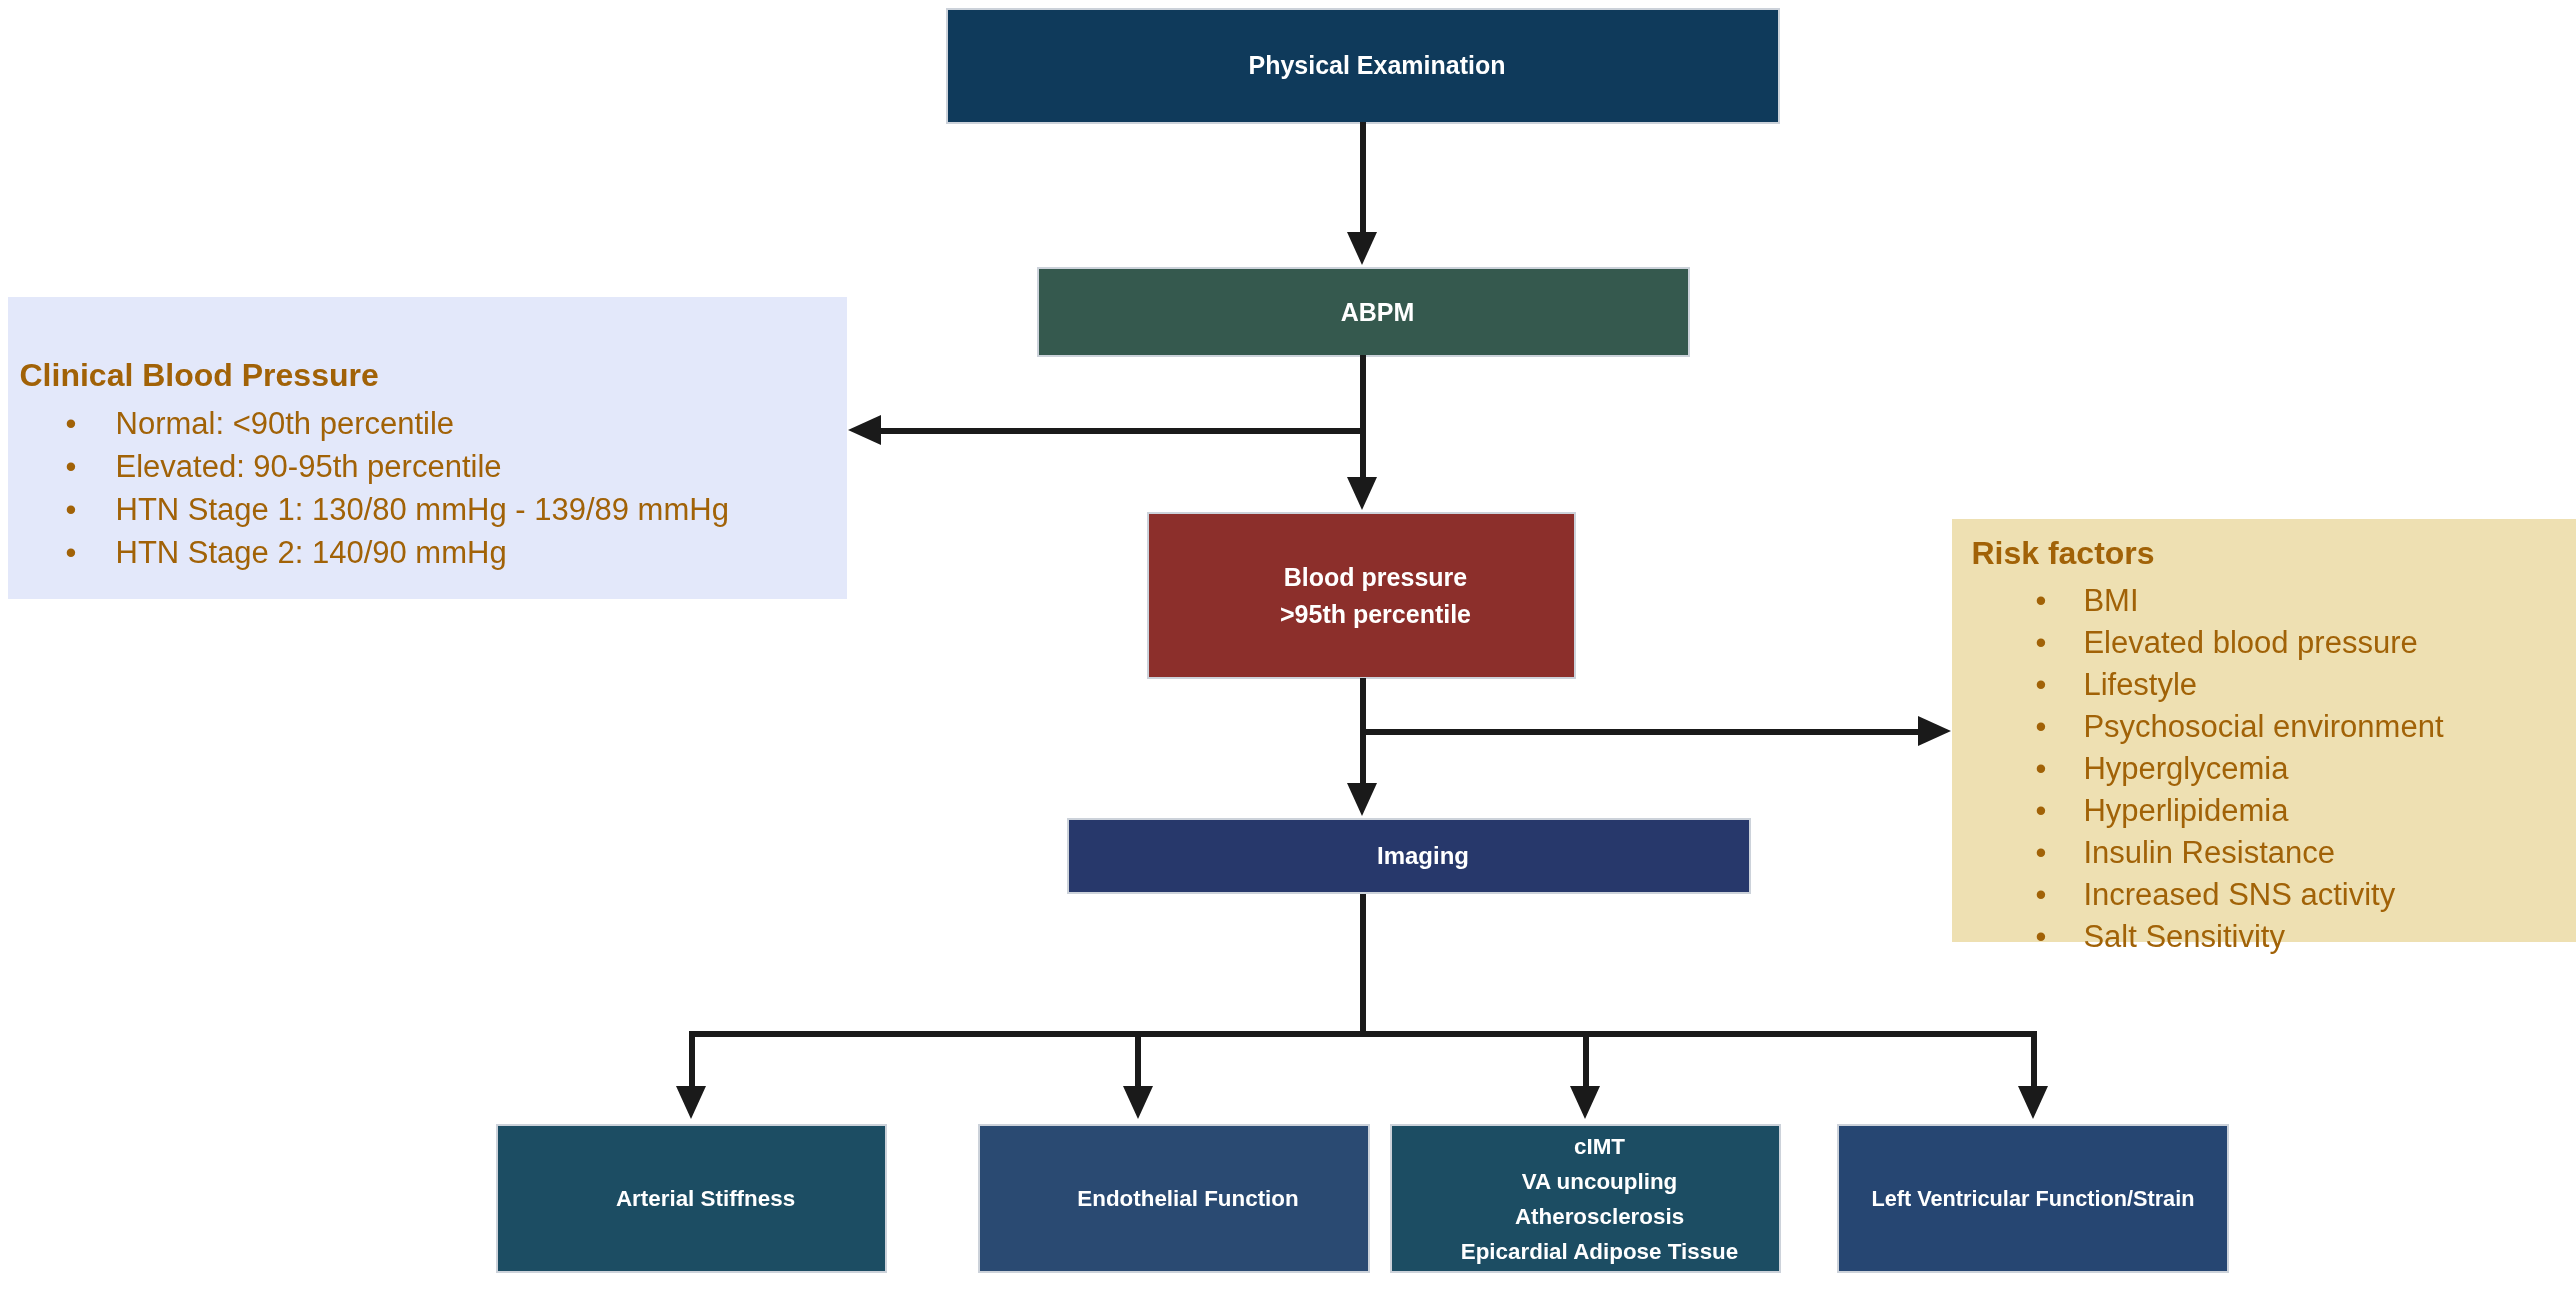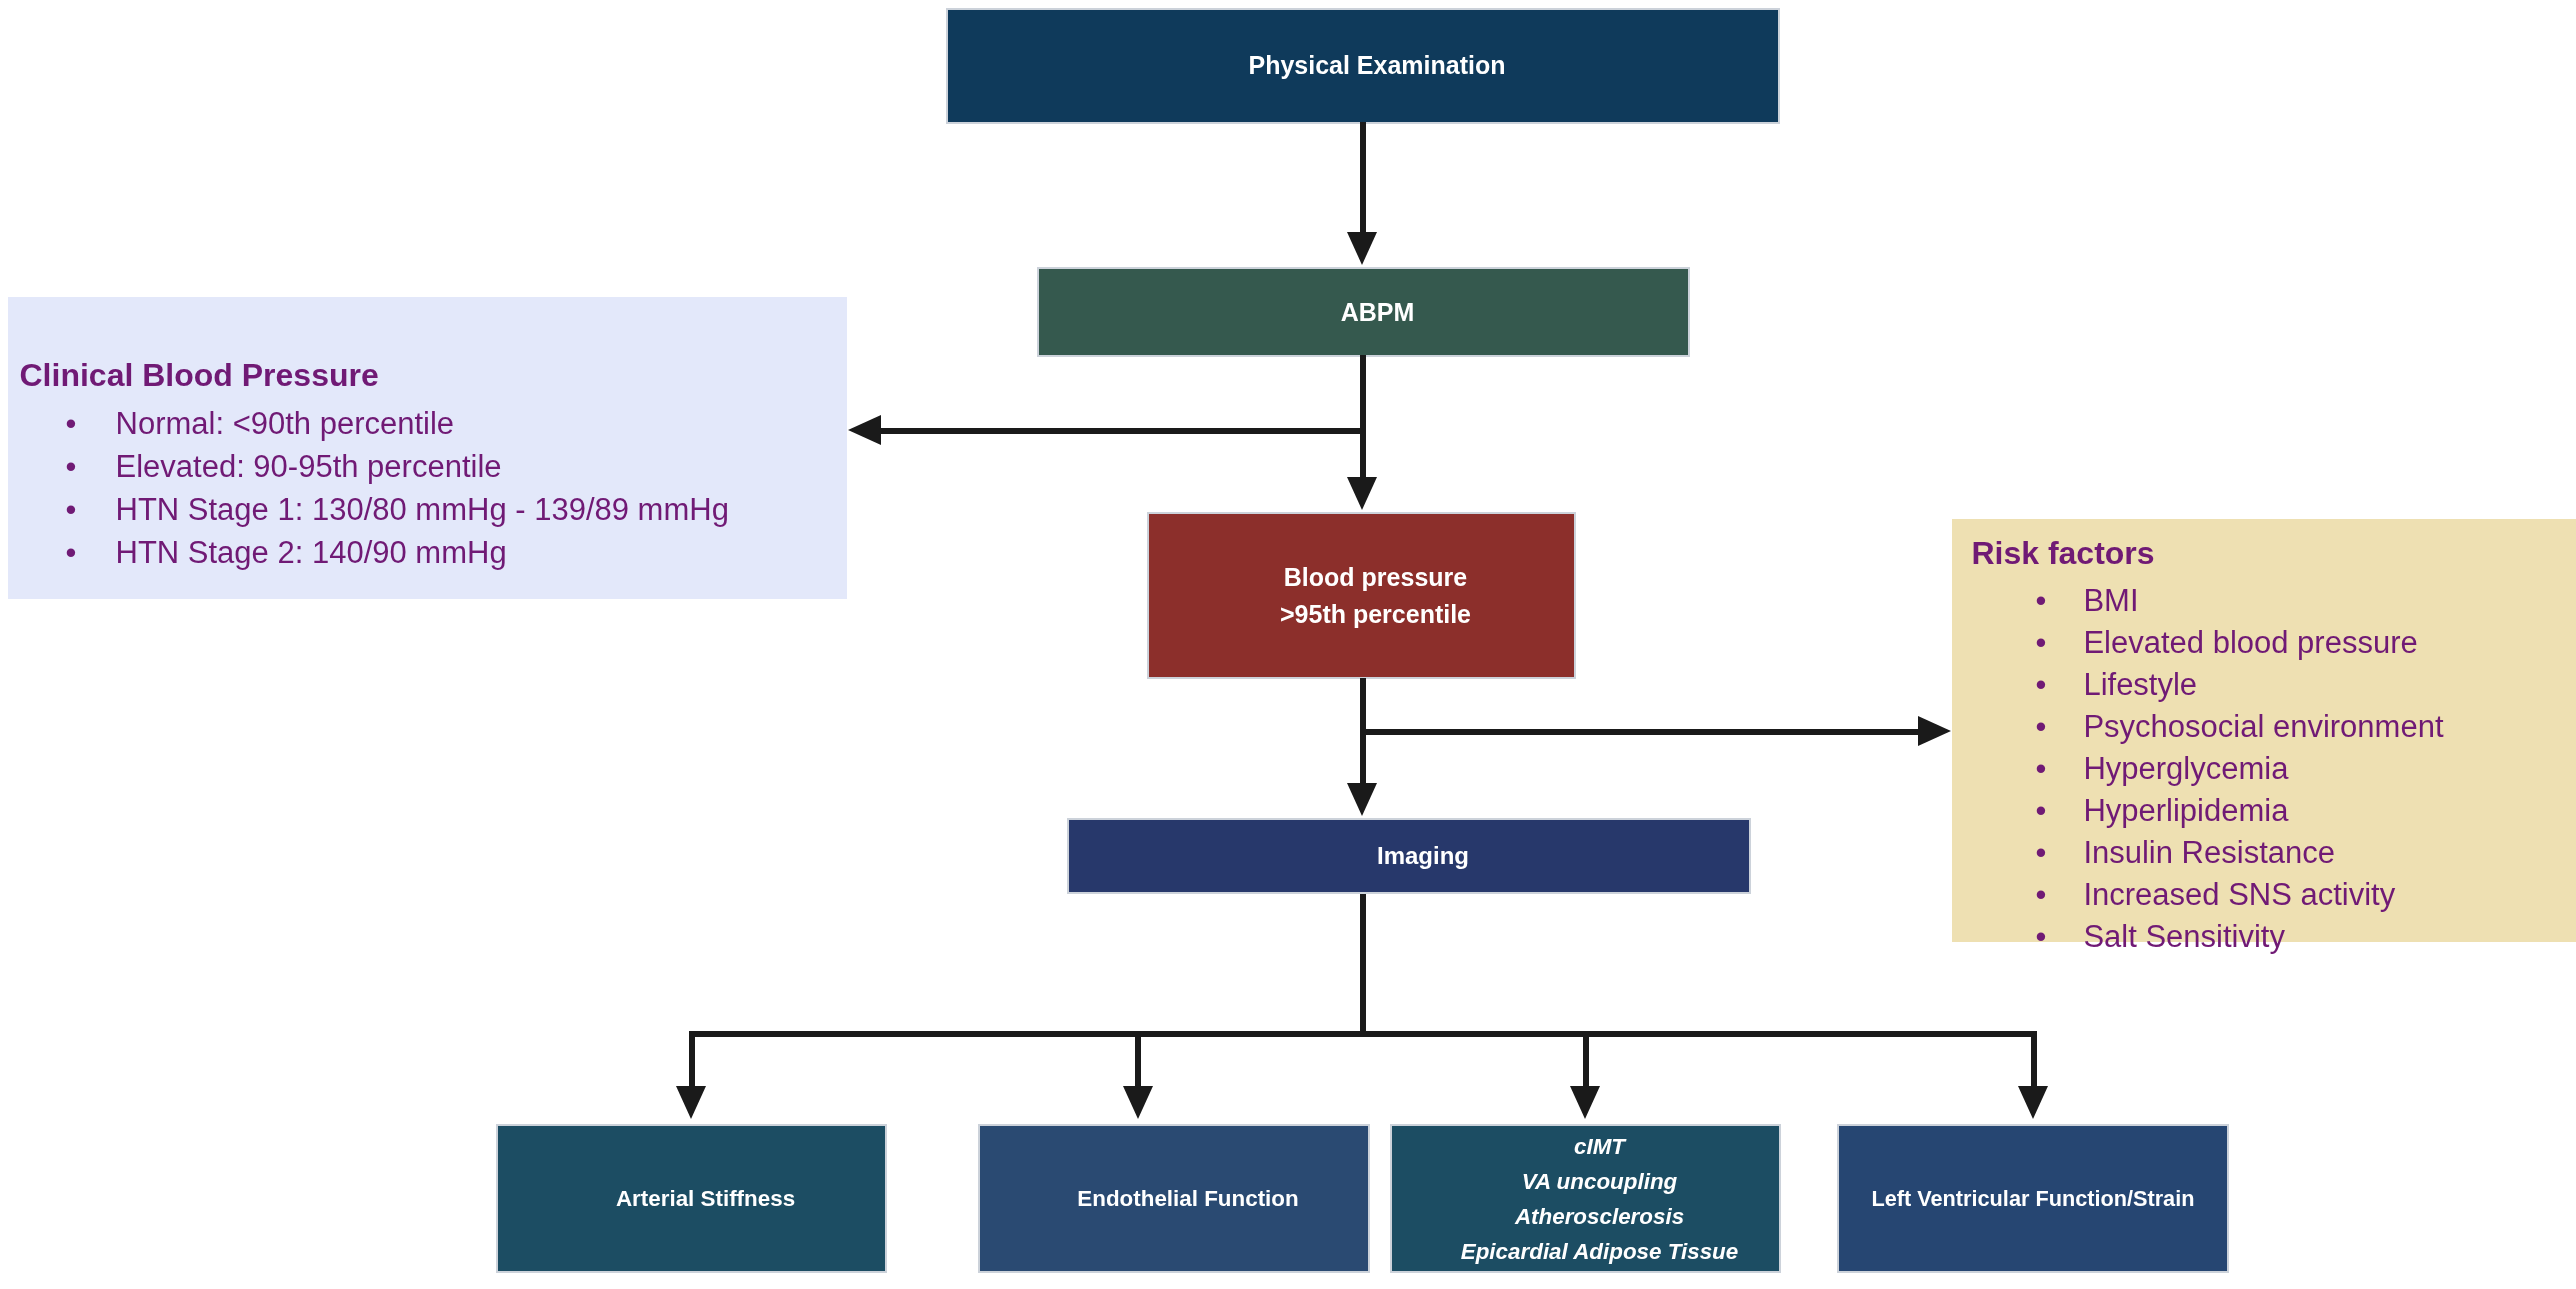--- a/index.html
+++ b/index.html
@@ -23,21 +23,21 @@
   .node-bp{left:1147px;top:512px;width:429px;height:167px;font-size:25px;line-height:37px;}
   .node-imaging{left:1067px;top:818px;width:684px;height:76px;font-size:24px;}
   .node-b1{left:496px;top:1124px;width:391px;height:149px;font-size:22.4px;}
   .node-b2{left:942px;top:1124px;width:392px;height:149px;font-size:22.4px;margin-left:36px;}
   .node-b3{left:1390px;top:1124px;width:391px;height:149px;font-size:22.4px;}
   .node-b4{left:1837px;top:1124px;width:392px;height:149px;font-size:21.7px;padding:0 4.5px;}
   .node ul.stack{list-style:none;margin:0;padding:0;}
   .node ul.stack li{line-height:35px;}
   
   .panel{
-    position:absolute;color:#701a75;box-sizing:border-box;
+    position:absolute;color:#a16207;box-sizing:border-box;
   }
   .panel-clinical{left:7.5px;top:297px;width:839px;height:302px;padding:60px 15px 0 12px;}
   .panel-risk{left:1952px;top:519px;width:697px;height:423px;padding:16.4px 12px 0 19.4px;overflow:visible;}
   .panel .panel-title{font-weight:bold;font-size:32px;margin:0 0 7.5px 0;}
   .panel ul{list-style:none;margin:0;padding:0;}
   .panel-clinical ul li{font-size:31px;line-height:43px;position:relative;padding-left:96px;}
   .panel-risk ul li{font-size:31px;line-height:42px;position:relative;padding-left:112px;}
   .panel ul li::before{
     content:"\2022";position:absolute;font-size:1em;
   }
@@ -76,21 +76,21 @@
   </div>
 
   <div class="node node-b1" style="background-color: rgb(28, 77, 99);">
     <span class="lbl">Arterial Stiffness</span>
   </div>
 
   <div class="node node-b2" style="background-color: rgb(42, 74, 114);">
     <span class="lbl">Endothelial Function</span>
   </div>
 
-  <div class="node node-b3" style="background-color: rgb(28, 77, 99); font-style: italic;">
+  <div class="node node-b3" style="background-color: rgb(28, 77, 99);">
     <ul class="stack">
         <li>cIMT</li>
         <li>VA uncoupling</li>
         <li>Atherosclerosis</li>
         <li>Epicardial Adipose Tissue</li>
       </ul>
   </div>
 
   <div class="node node-b4" style="background-color: rgb(38, 70, 114);">
     <span class="lbl">Left Ventricular Function/Strain</span>

